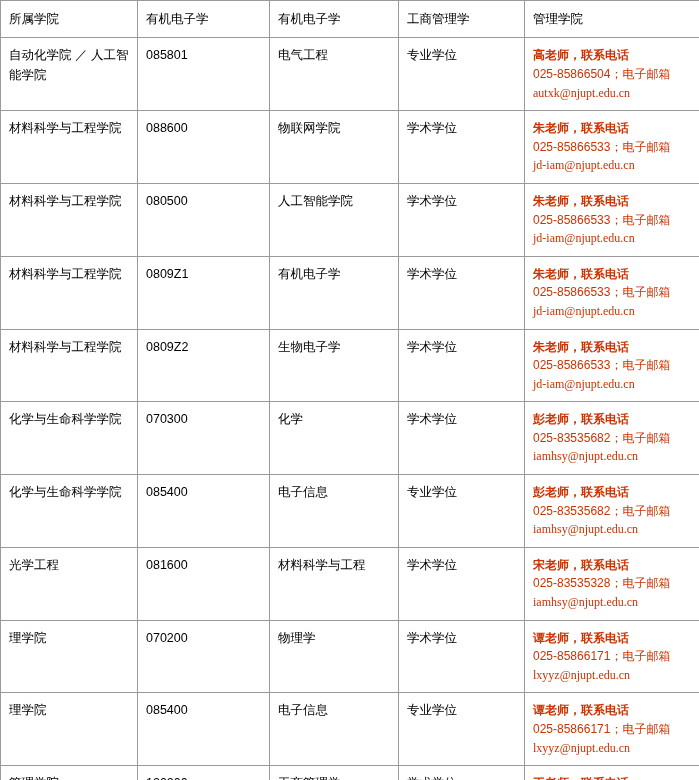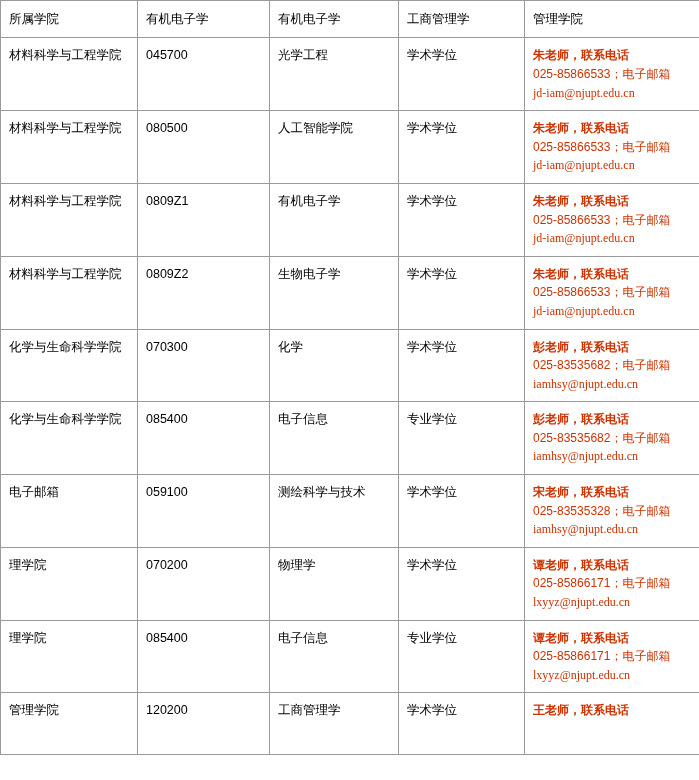--- a/index.html
+++ b/index.html
@@ -87,23 +87,34 @@
       <tr>
         <th>所属学院</th>
         <th>有机电子学</th>
         <th>有机电子学</th>
         <th>工商管理学</th>
         <th>管理学院</th>
       </tr>
     </thead>
     <tbody>
       <tr>
-        <td class="cell-college">材料科学与工程学院</td>
-        <td class="cell-code">045700</td>
-        <td class="cell-name">光学工程</td>
+        <td class="cell-college">自动化学院 ／ 人工智能学院</td>
+        <td class="cell-code">085801</td>
+        <td class="cell-name">电气工程</td>
+        <td class="cell-degree">专业学位</td>
+        <td class="contact">
+          <div class="line-teacher">高老师，联系电话</div>
+          <div class="line-phone">025-85866504；电子邮箱</div>
+          <div class="line-email">autxk@njupt.edu.cn</div>
+        </td>
+      </tr>
+      <tr>
+        <td class="cell-college">材料科学与工程学院</td>
+        <td class="cell-code">088600</td>
+        <td class="cell-name">物联网学院</td>
         <td class="cell-degree">学术学位</td>
         <td class="contact">
           <div class="line-teacher">朱老师，联系电话</div>
           <div class="line-phone">025-85866533；电子邮箱</div>
           <div class="line-email">jd-iam@njupt.edu.cn</div>
         </td>
       </tr>
       <tr>
         <td class="cell-college">材料科学与工程学院</td>
         <td class="cell-code">080500</td>
@@ -153,23 +164,23 @@
         <td class="cell-code">085400</td>
         <td class="cell-name">电子信息</td>
         <td class="cell-degree">专业学位</td>
         <td class="contact">
           <div class="line-teacher">彭老师，联系电话</div>
           <div class="line-phone">025-83535682；电子邮箱</div>
           <div class="line-email">iamhsy@njupt.edu.cn</div>
         </td>
       </tr>
       <tr>
-        <td class="cell-college">电子邮箱</td>
-        <td class="cell-code">059100</td>
-        <td class="cell-name">测绘科学与技术</td>
+        <td class="cell-college">光学工程</td>
+        <td class="cell-code">081600</td>
+        <td class="cell-name">材料科学与工程</td>
         <td class="cell-degree">学术学位</td>
         <td class="contact">
           <div class="line-teacher">宋老师，联系电话</div>
           <div class="line-phone">025-83535328；电子邮箱</div>
           <div class="line-email">iamhsy@njupt.edu.cn</div>
         </td>
       </tr>
       <tr>
         <td class="cell-college">理学院</td>
         <td class="cell-code">070200</td>

